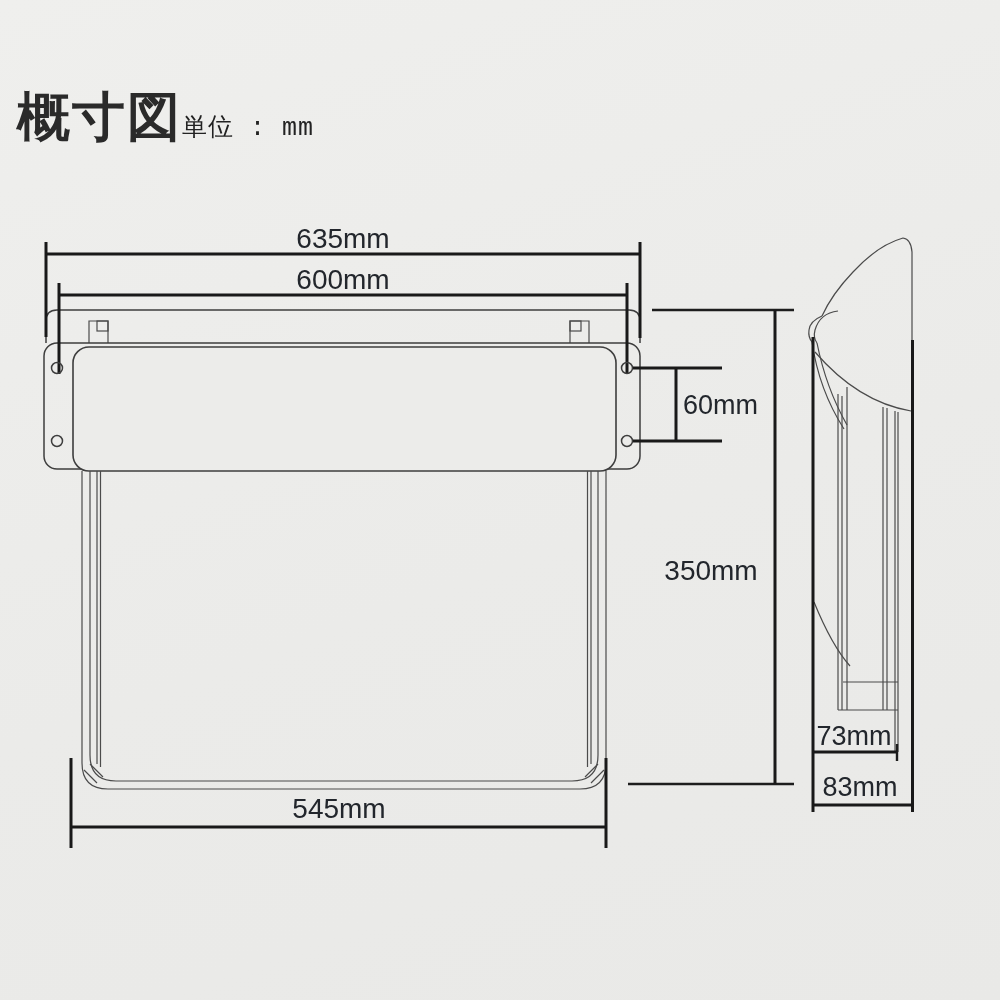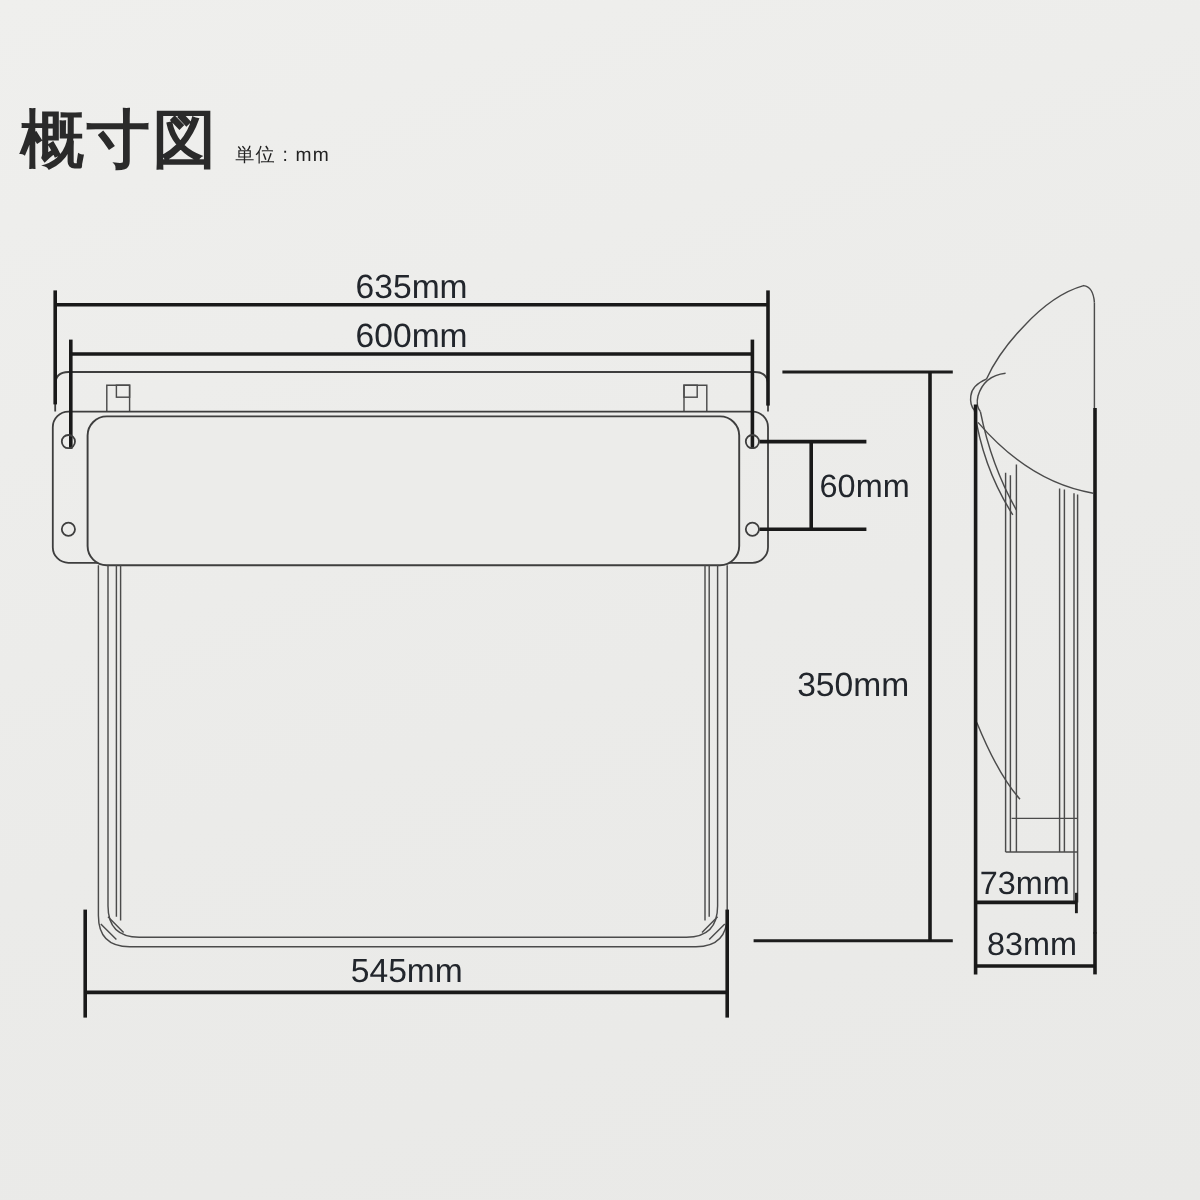--- a/index.html
+++ b/index.html
@@ -5,31 +5,31 @@
   html,body{margin:0;padding:0;}
   .page{
     position:relative;
     width:1000px;height:1000px;
     background:linear-gradient(160deg,#efefed 0%,#ebebe9 55%,#e9e9e7 100%);
     overflow:hidden;
     font-family:"Liberation Sans", sans-serif;
   }
   .title-row{
     position:absolute;left:17px;top:88px;
-    display:flex;align-items:baseline;gap:14px;
+    display:flex;align-items:baseline;gap:0;
     color:#2a2a2a;
   }
   .title-row .main-title{
     margin:0;
     font-family:"Liberation Serif","DejaVu Serif",serif;
     font-size:53px;font-weight:600;letter-spacing:2px;line-height:1.1;
   }
   .title-row .unit-note{
-    font-family:Liberation Sans, sans-serif;
-    font-size:16px;font-weight:500;letter-spacing:1px;color:#222;
+    font-family:Liberation Mono, monospace;
+    font-size:25px;font-weight:500;letter-spacing:1px;color:#222;
   }
   svg{position:absolute;left:0;top:0;}
   .thin{stroke:#4b4b4b;stroke-width:1.2;fill:none;}
   .med{stroke:#3e3e3e;stroke-width:1.5;fill:none;}
   .dim{stroke:#191919;stroke-width:3;fill:none;}
   .dim2{stroke:#1d1d1d;stroke-width:2.4;fill:none;}
   .cover-fill{fill:#ececea;stroke:#3e3e3e;stroke-width:1.6;}
   text.dimlabel{
     fill:#22262c;
     font-family:"Liberation Sans", sans-serif;

